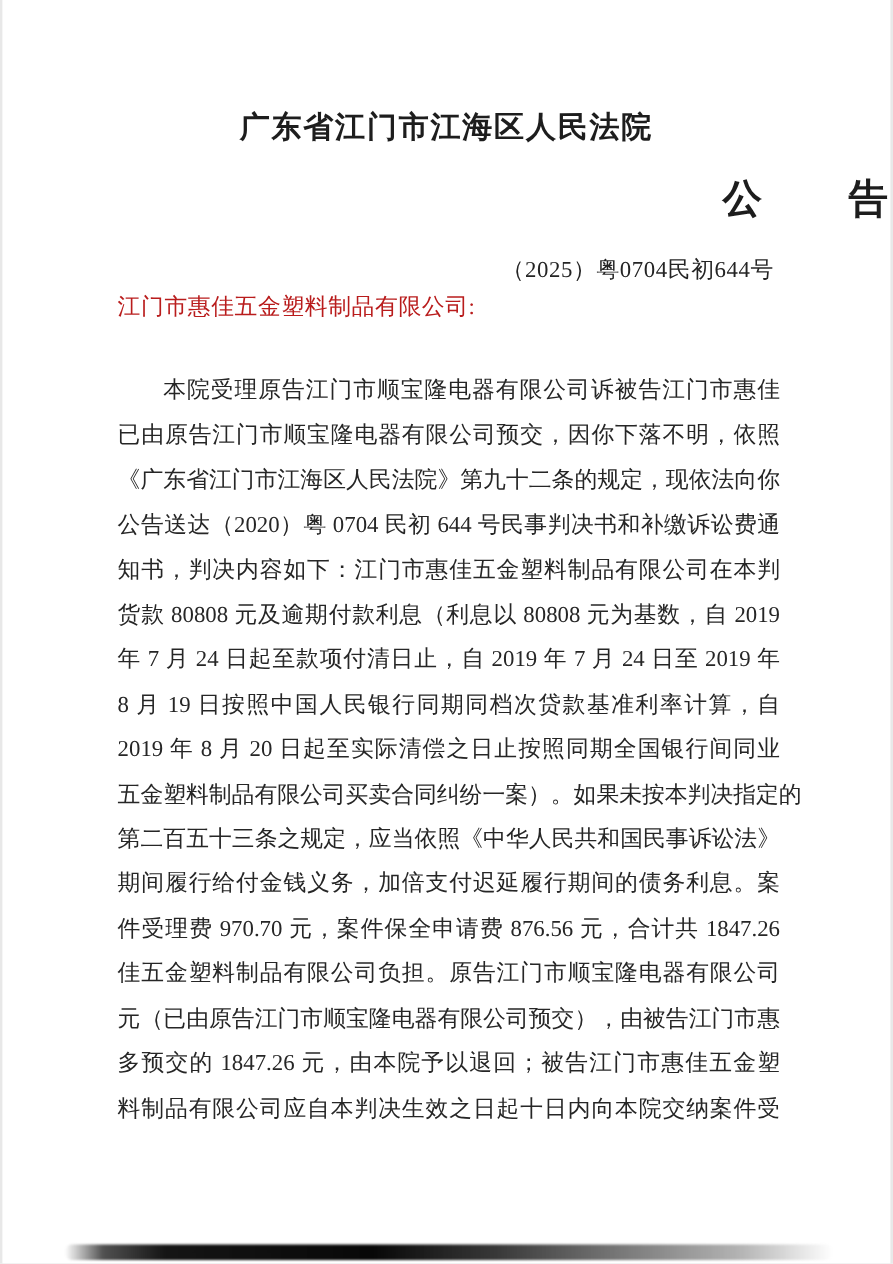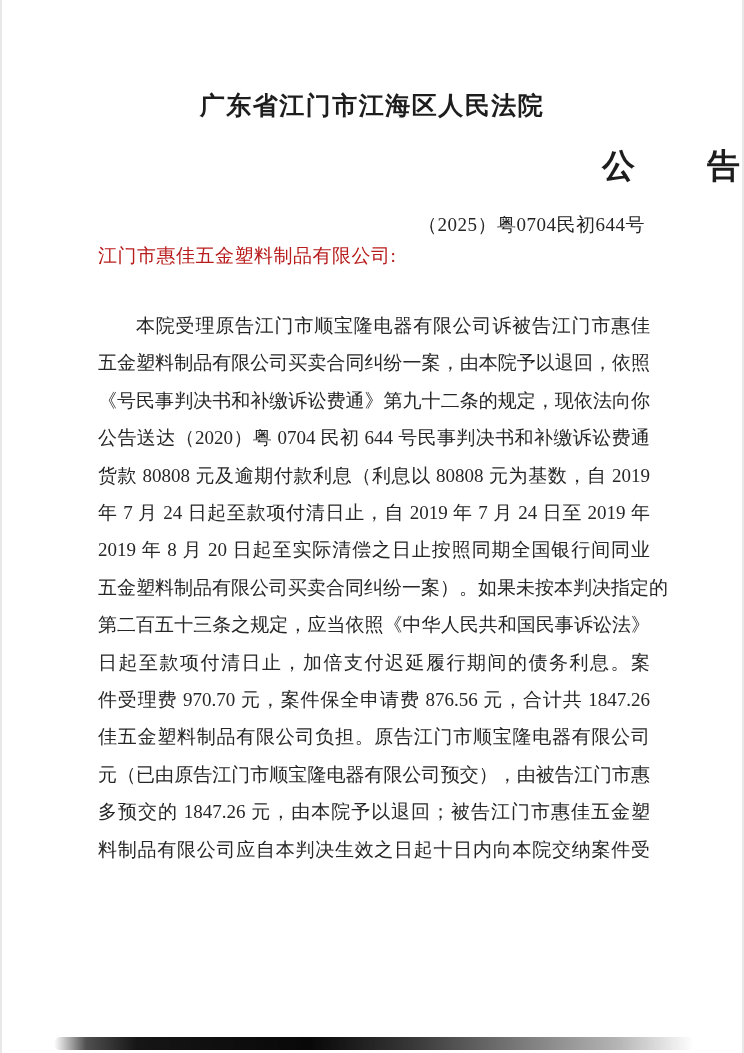--- a/index.html
+++ b/index.html
@@ -77,29 +77,31 @@
   <div class="court-name">广东省江门市江海区人民法院</div>
 
   <div class="notice-title">公　　告</div>
 
   <div class="case-number">（2025）粤0704民初644号</div>
 
   <div class="addressee">江门市惠佳五金塑料制品有限公司:</div>
 
   <div class="body">
     <div class="body-line indent">本院受理原告江门市顺宝隆电器有限公司诉被告江门市惠佳</div>
-    <div class="body-line">五金塑料制品有限公司买卖合同纠纷一案，由本院予以退回，依照</div>
-    <div class="body-line">《号民事判决书和补缴诉讼费通》第九十二条的规定，现依法向你</div>
+    <div class="body-line">已由原告江门市顺宝隆电器有限公司预交，因你下落不明，依照</div>
+    <div class="body-line">《广东省江门市江海区人民法院》第九十二条的规定，现依法向你</div>
     <div class="body-line">公告送达（2020）粤 0704 民初 644 号民事判决书和补缴诉讼费通</div>
+    <div class="body-line">知书，判决内容如下：江门市惠佳五金塑料制品有限公司在本判</div>
     <div class="body-line">货款 80808 元及逾期付款利息（利息以 80808 元为基数，自 2019</div>
     <div class="body-line">年 7 月 24 日起至款项付清日止，自 2019 年 7 月 24 日至 2019 年</div>
+    <div class="body-line">8 月 19 日按照中国人民银行同期同档次贷款基准利率计算，自</div>
     <div class="body-line">2019 年 8 月 20 日起至实际清偿之日止按照同期全国银行间同业</div>
     <div class="body-line">五金塑料制品有限公司买卖合同纠纷一案）。如果未按本判决指定的</div>
     <div class="body-line">第二百五十三条之规定，应当依照《中华人民共和国民事诉讼法》</div>
-    <div class="body-line">日起至款项付清日止，加倍支付迟延履行期间的债务利息。案</div>
+    <div class="body-line">期间履行给付金钱义务，加倍支付迟延履行期间的债务利息。案</div>
     <div class="body-line">件受理费 970.70 元，案件保全申请费 876.56 元，合计共 1847.26</div>
     <div class="body-line">佳五金塑料制品有限公司负担。原告江门市顺宝隆电器有限公司</div>
     <div class="body-line">元（已由原告江门市顺宝隆电器有限公司预交），由被告江门市惠</div>
     <div class="body-line">多预交的 1847.26 元，由本院予以退回；被告江门市惠佳五金塑</div>
     <div class="body-line">料制品有限公司应自本判决生效之日起十日内向本院交纳案件受</div>
   </div>
 
   <div class="scan-shadow"></div>
 
 </div>

